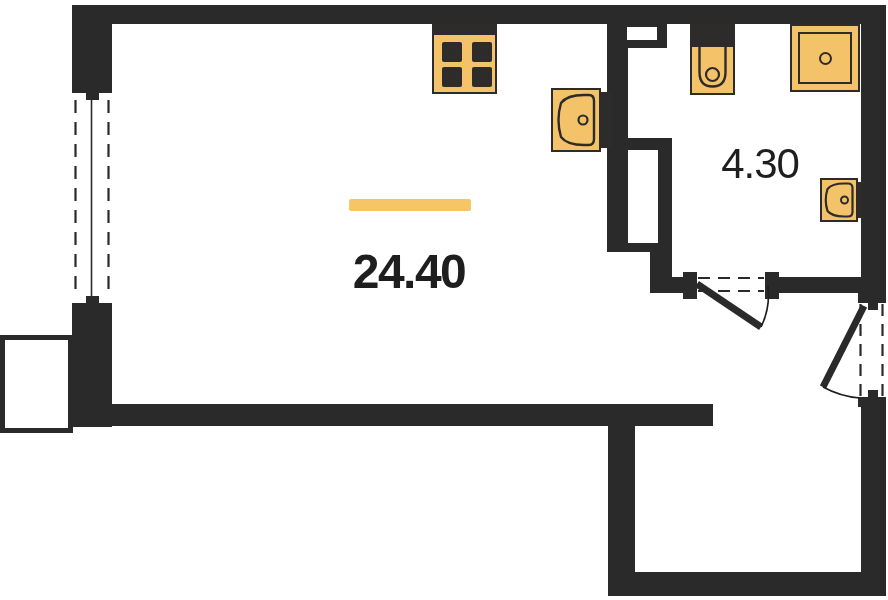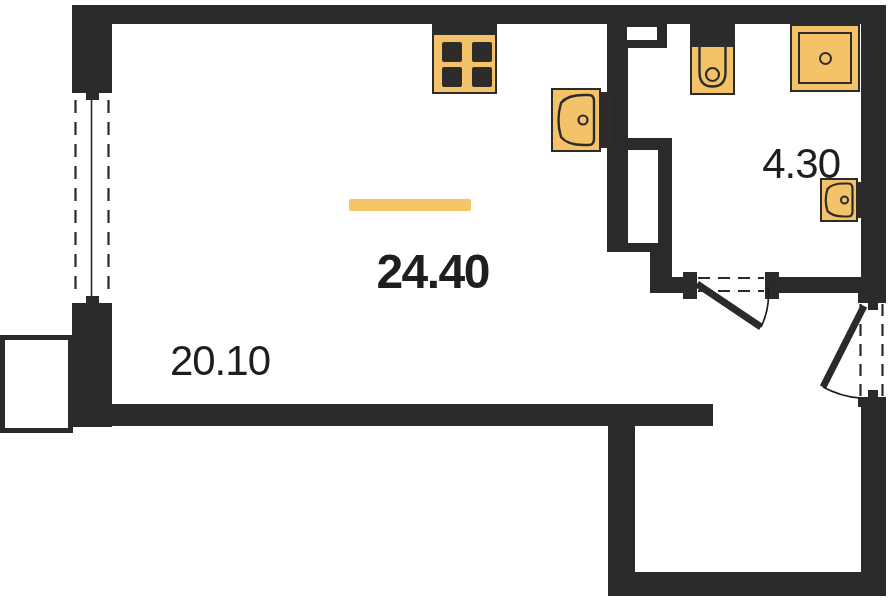--- a/index.html
+++ b/index.html
@@ -10,21 +10,21 @@
   }
   .wall{position:absolute;background:var(--wall,#2a2a2a);}
   .hole{position:absolute;background:var(--floor,#ffffff);}
   .fixture{position:absolute;background:var(--fixture-fill,#f4c369);
     border:2px solid var(--fixture-stroke,#2d2c2b);box-sizing:border-box;}
   .fixture svg{position:absolute;inset:0;width:100%;height:100%;}
   .darkpad{position:absolute;background:var(--fixture-stroke,#2d2c2b);}
   .burner{position:absolute;width:20px;height:20px;border-radius:2px;
     background:var(--fixture-stroke,#2d2c2b);}
   .stroke{stroke:var(--fixture-stroke,#2d2c2b);fill:none;}
-  .area-label{position:absolute;width:160px;text-align:right;line-height:1;
+  .area-label{position:absolute;width:160px;text-align:center;line-height:1;
     color:var(--text,#1e1e1e);letter-spacing:-1px;}
   .area-label.total{font-weight:bold;font-size:48px;letter-spacing:-1.5px;margin-top:27px;}
   .area-label.sub{font-size:42px;}
   .hl-bar{position:absolute;background:var(--highlight-bar,#f6c566);border-radius:2px;}
   .linework{position:absolute;inset:0;pointer-events:none;}
   .dash{stroke:var(--wall,#2a2a2a);stroke-width:2.2;}
   .leaf{stroke:var(--wall,#2a2a2a);stroke-width:7;}
   .arc{stroke:var(--text,#1e1e1e);stroke-width:1.7;fill:none;}
   .glass{stroke:var(--wall,#2a2a2a);stroke-width:1.6;}
   .balcony{position:absolute;background:var(--floor,#fff);
@@ -121,16 +121,15 @@
     <path class="arc" d="M761,327 A74,74 0 0 0 768,286"></path>
 
     <line class="dash" x1="860.5" y1="304" x2="860.5" y2="396" stroke-dasharray="12 8"></line>
     <line class="dash" x1="882.5" y1="304" x2="882.5" y2="396" stroke-dasharray="12 8"></line>
     <line class="leaf" x1="864" y1="306" x2="823" y2="387"></line>
     <path class="arc" d="M823,387 A91,91 0 0 0 860,398"></path>
   </svg>
 
   <div class="hl-bar" style="left:349px;top:199px;width:122px;height:12px;"></div>
   <div class="area-label total" style="left:329px;top:221px;">24.40</div>
-  <div class="area-label sub" style="left:110px;top:340px;">20.10</div>
   <div class="area-label sub" style="left:680px;top:143px;">4.30</div>
 
 </div>
 
 </body></html>

